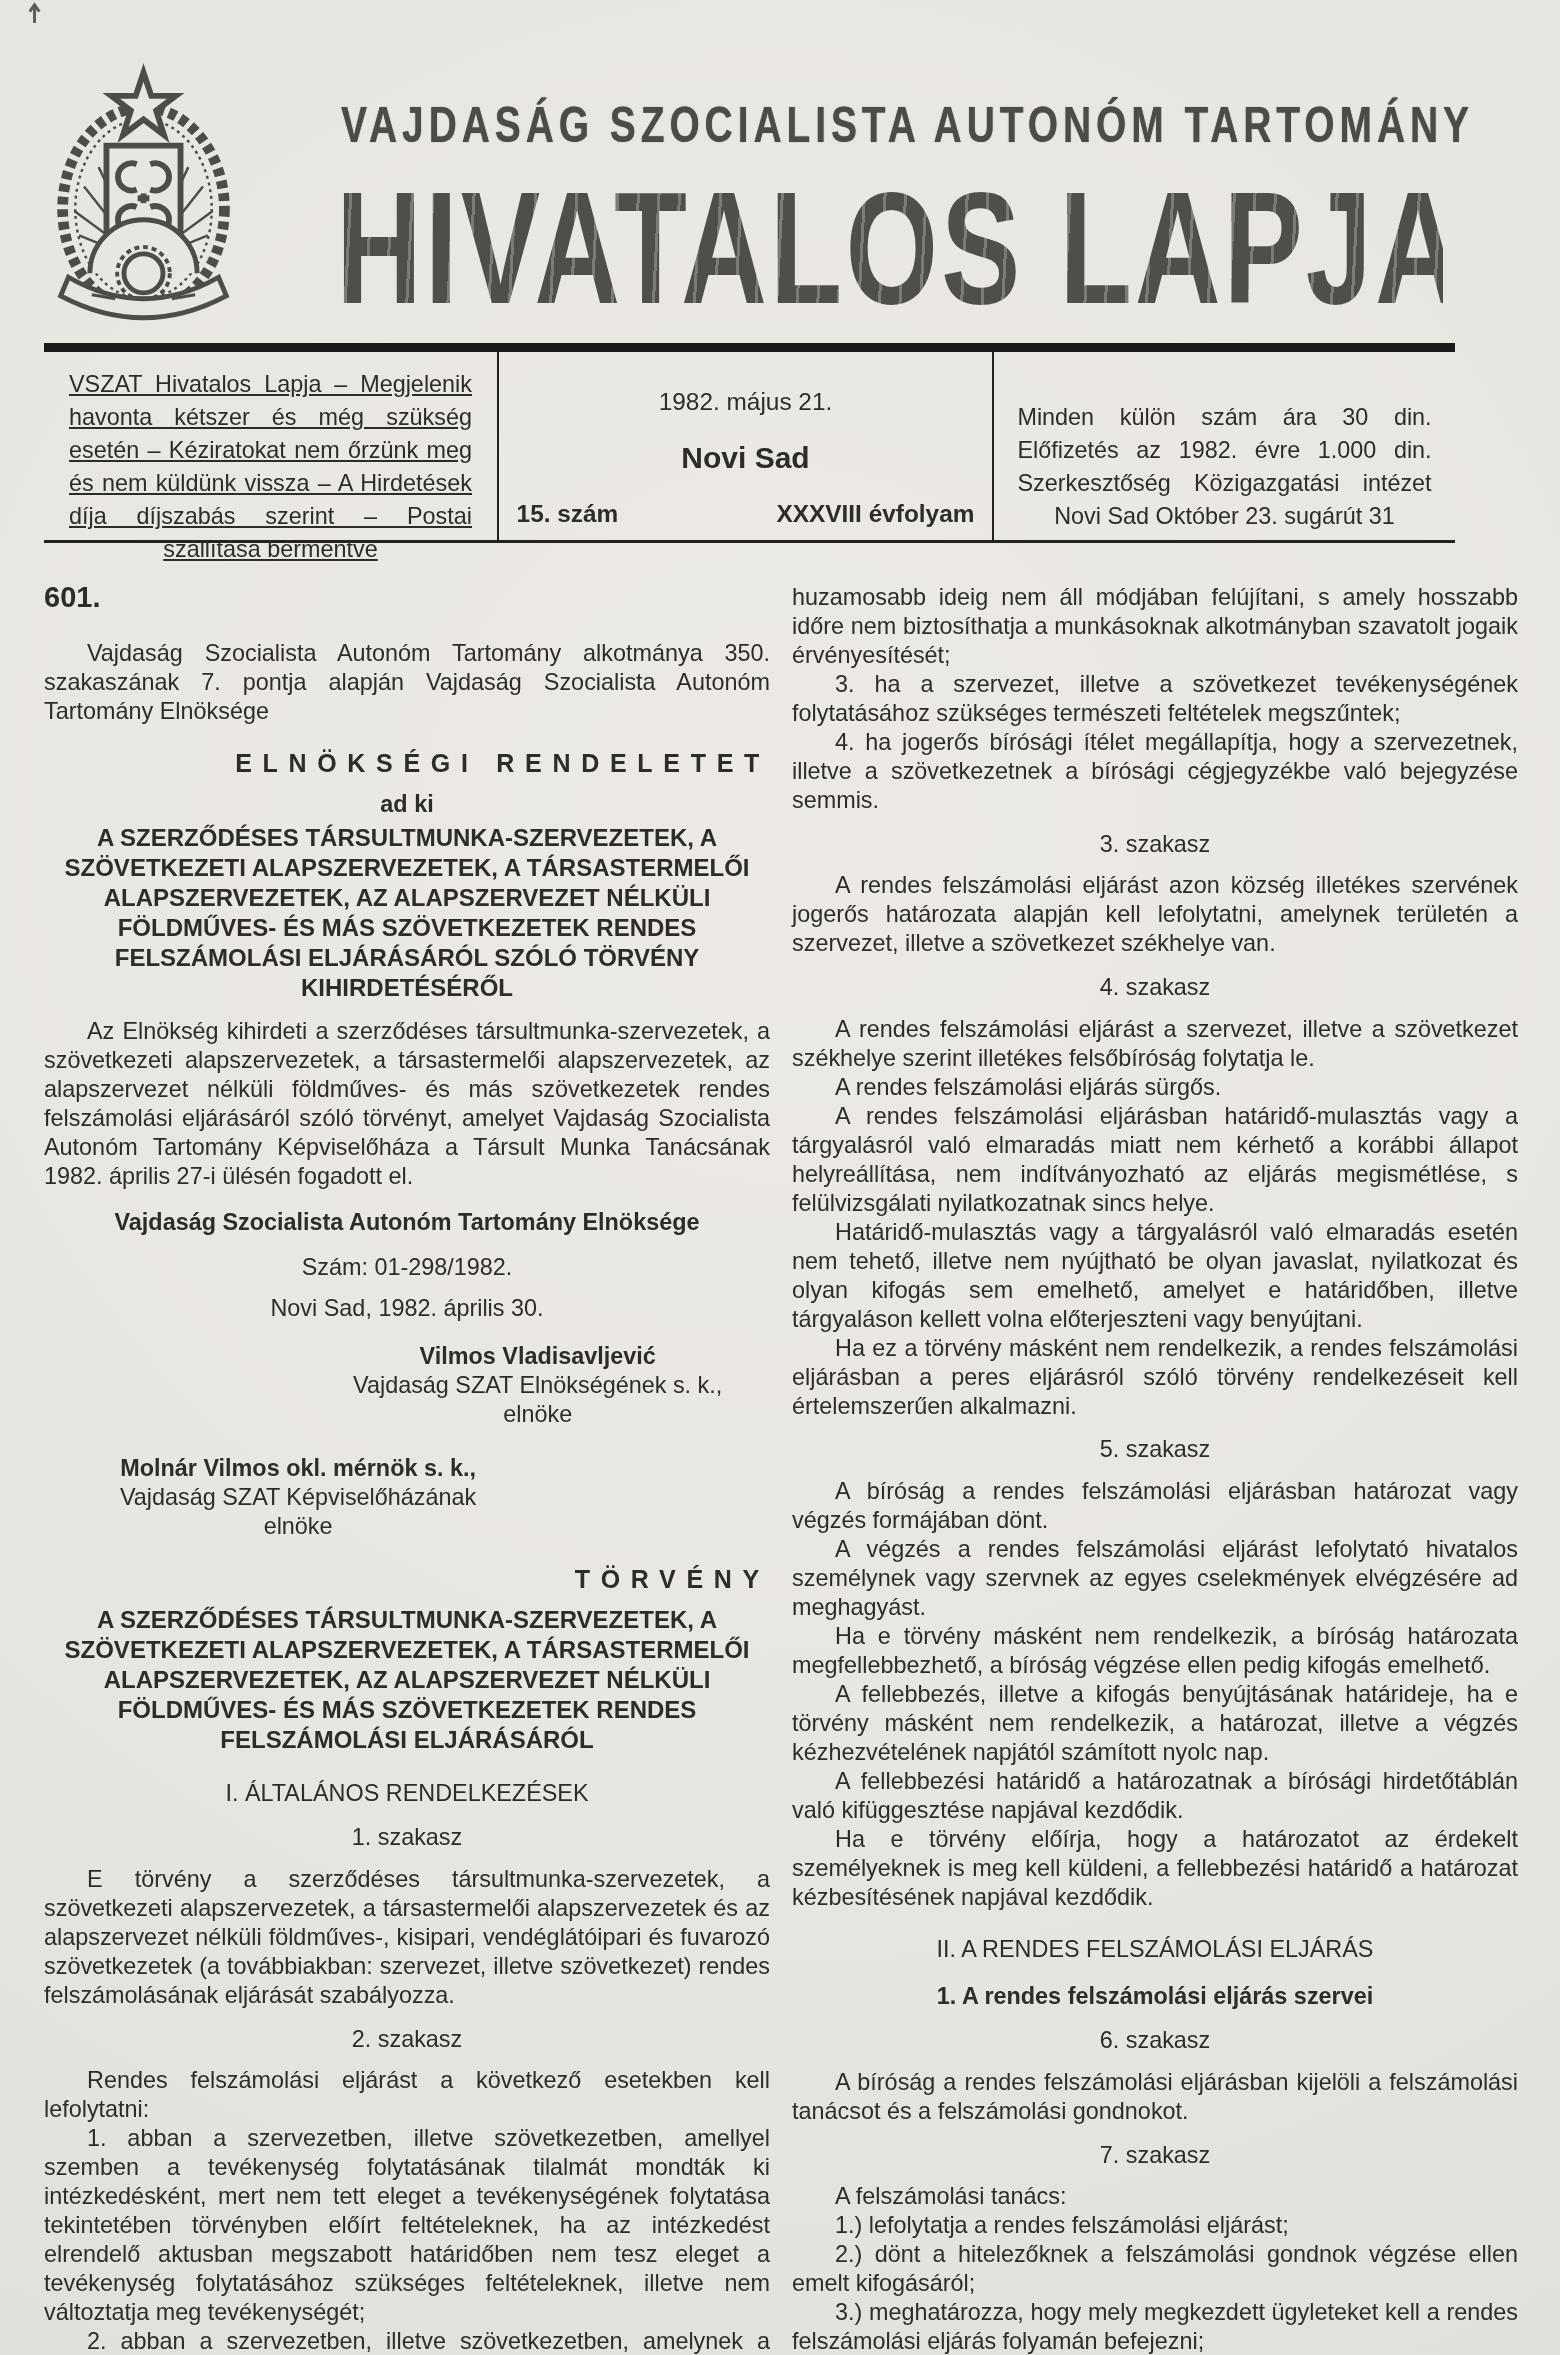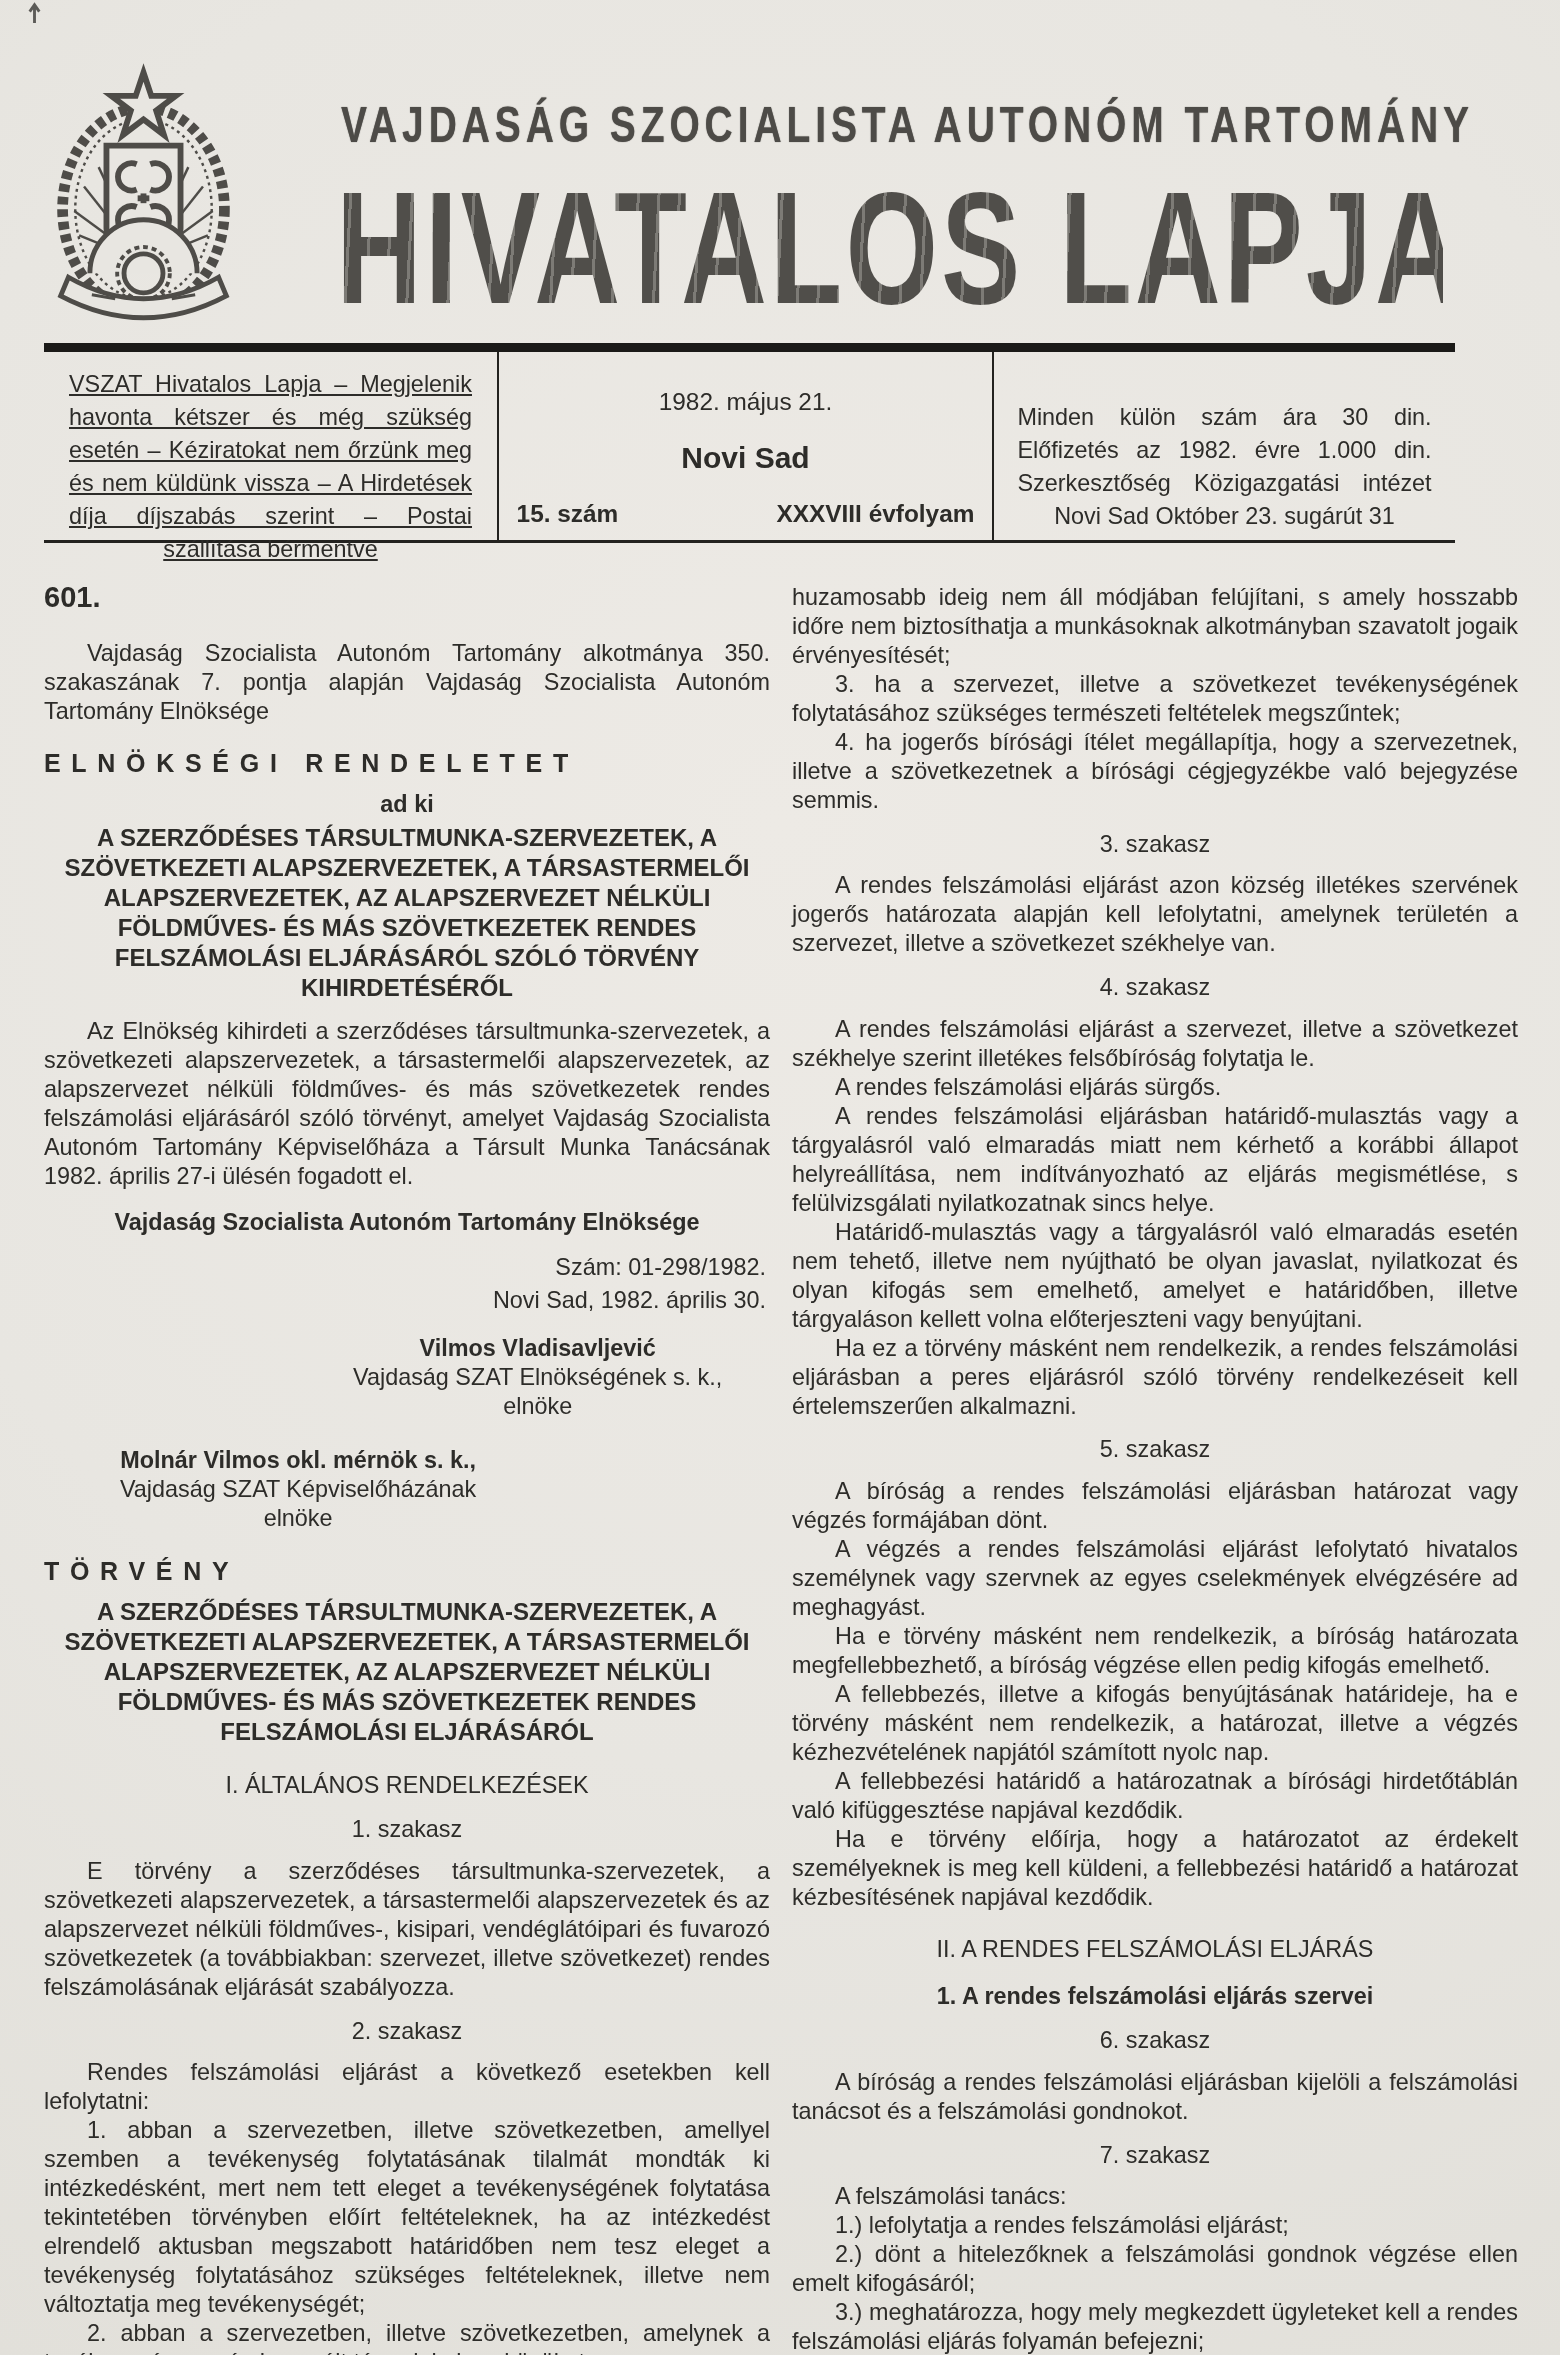--- a/index.html
+++ b/index.html
@@ -55,23 +55,23 @@
     position:absolute; left:17.6px; right:17.6px; bottom:9.8px;
     display:flex; justify-content:space-between; font-weight:700; font-size:24.4px;
   }
   .mh-right { flex:1; padding:49px 23.4px 0 23.4px; text-align:justify; text-align-last:center; }
   
   .col { position:absolute; top:583px; width:726px; font-size:23.4px; line-height:29px; }
   .col-left  { left:44px; }
   .col-right { left:792px; }
   .p  { margin:0; text-align:justify; text-indent:43px; }
   .p0 { text-indent:0; }
-  .meta { margin:4px; text-align:right; }
+  .meta { margin:12px; text-align:center; }
   .num { font-weight:700; font-size:29px; margin:0 0 27px 0; }
-  .h-sp { text-align:left; font-weight:700; font-size:25px; letter-spacing:10.7px; margin:23.4px 0 11.7px; }
+  .h-sp { text-align:right; font-weight:700; font-size:25px; letter-spacing:10.7px; margin:23.4px 0 11.7px; }
   .adki { text-align:center; font-weight:700; margin:0; }
   .hb { text-align:center; font-weight:700; font-size:24px; line-height:30px; margin:3.9px 5.9px 13.7px; }
   .cb { text-align:center; font-weight:700; margin:17.6px 0 15.6px; }
   .sec { text-align:center; margin:14.6px 0 12.7px; }
   .secsp { margin:23.4px 0 15.6px; }
   .sig { text-align:center; margin-top:19.5px; }
   .sig .nm { font-weight:700; }
   .sig-r { width:64%; margin-left:auto; }
   .sig-l { width:70%; margin-right:auto; margin-top:25px; margin-bottom:5.9px; }
   svg .ln { stroke:#4e4c48; fill:none; }

